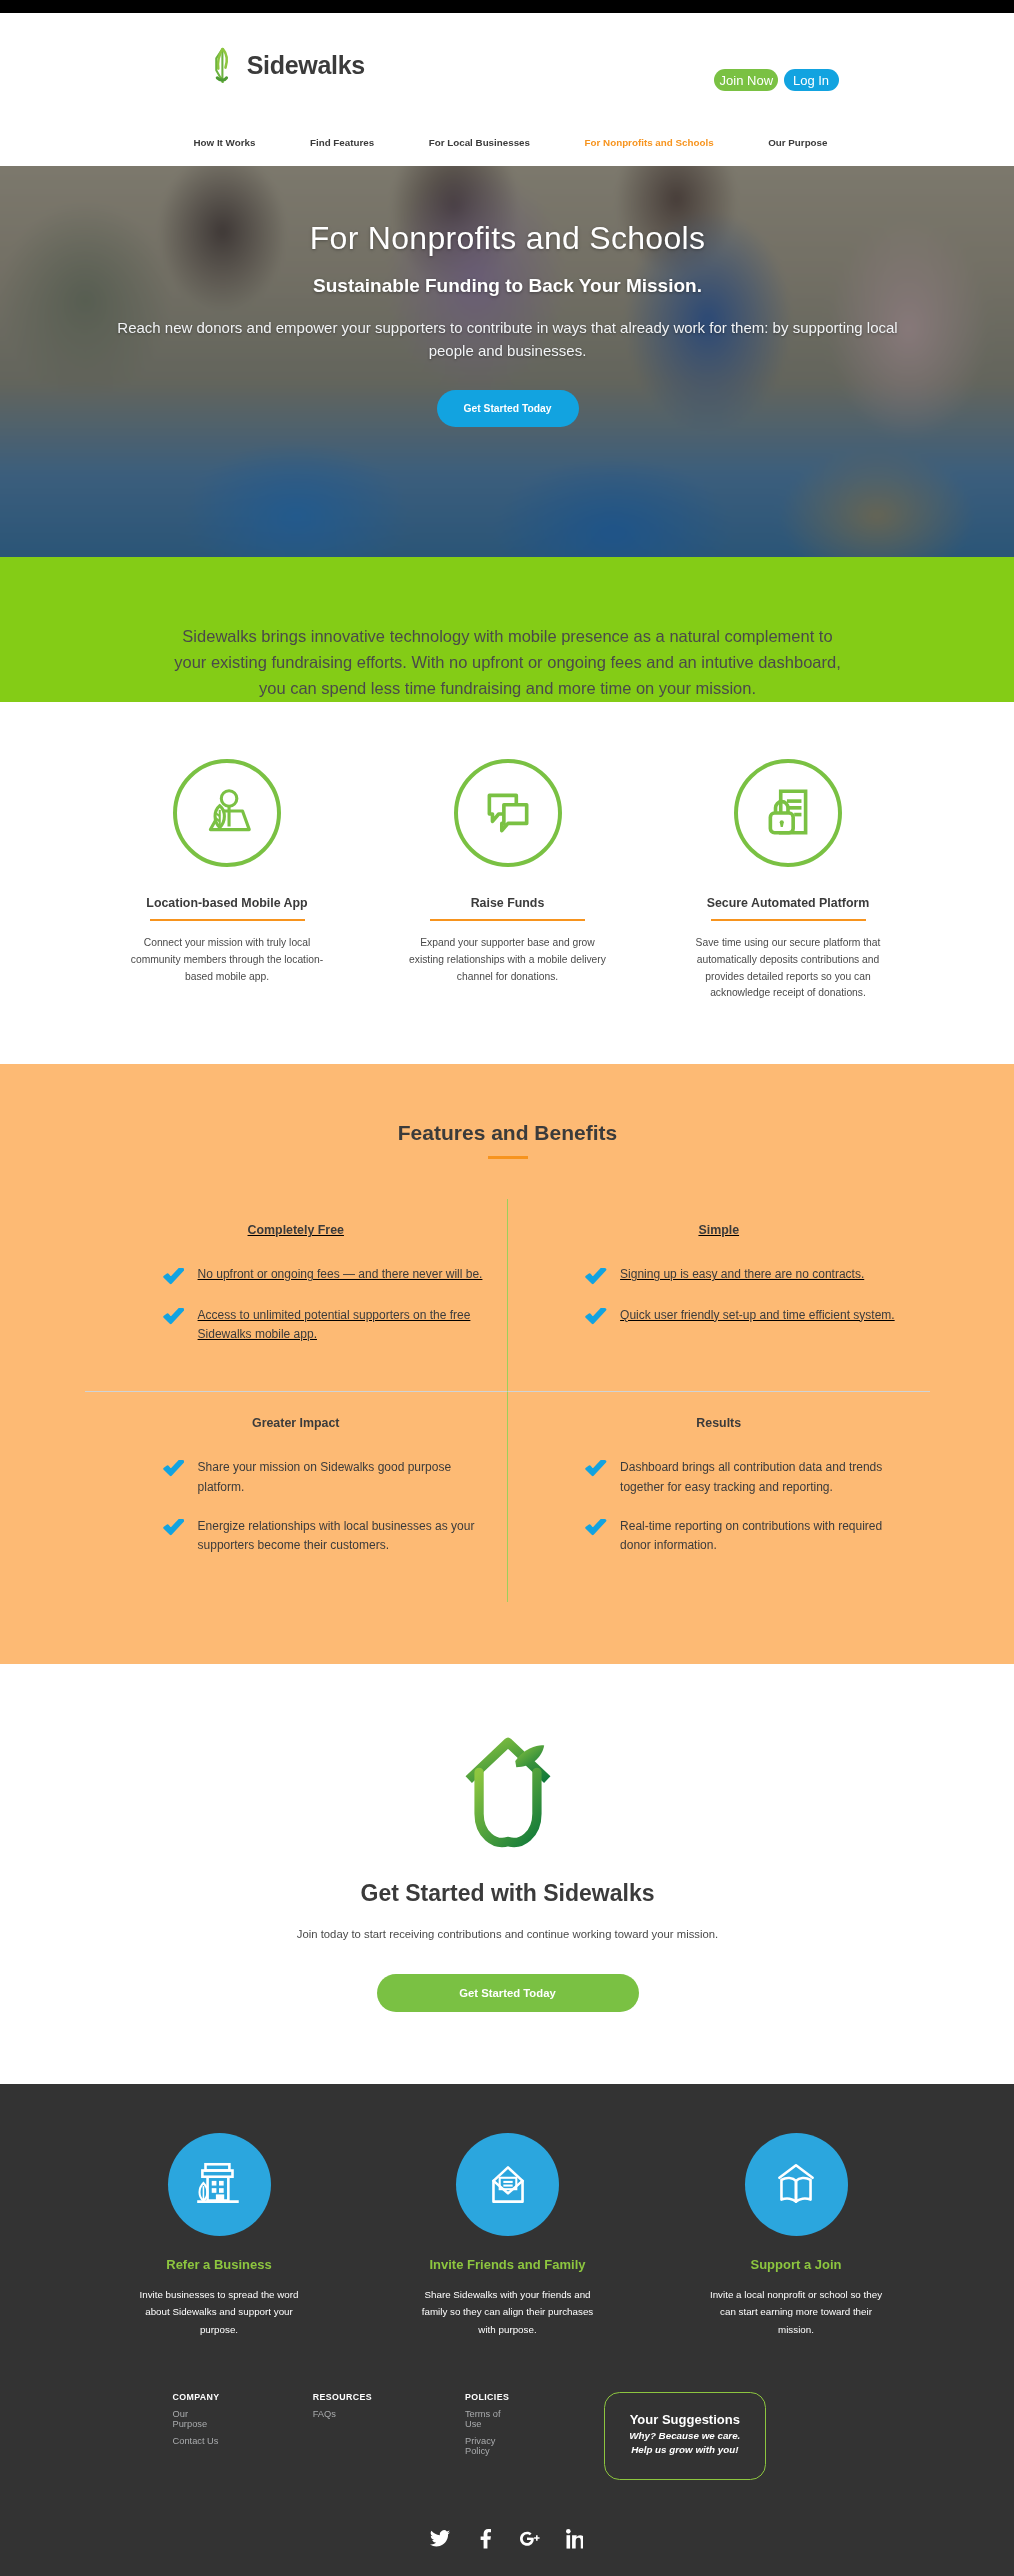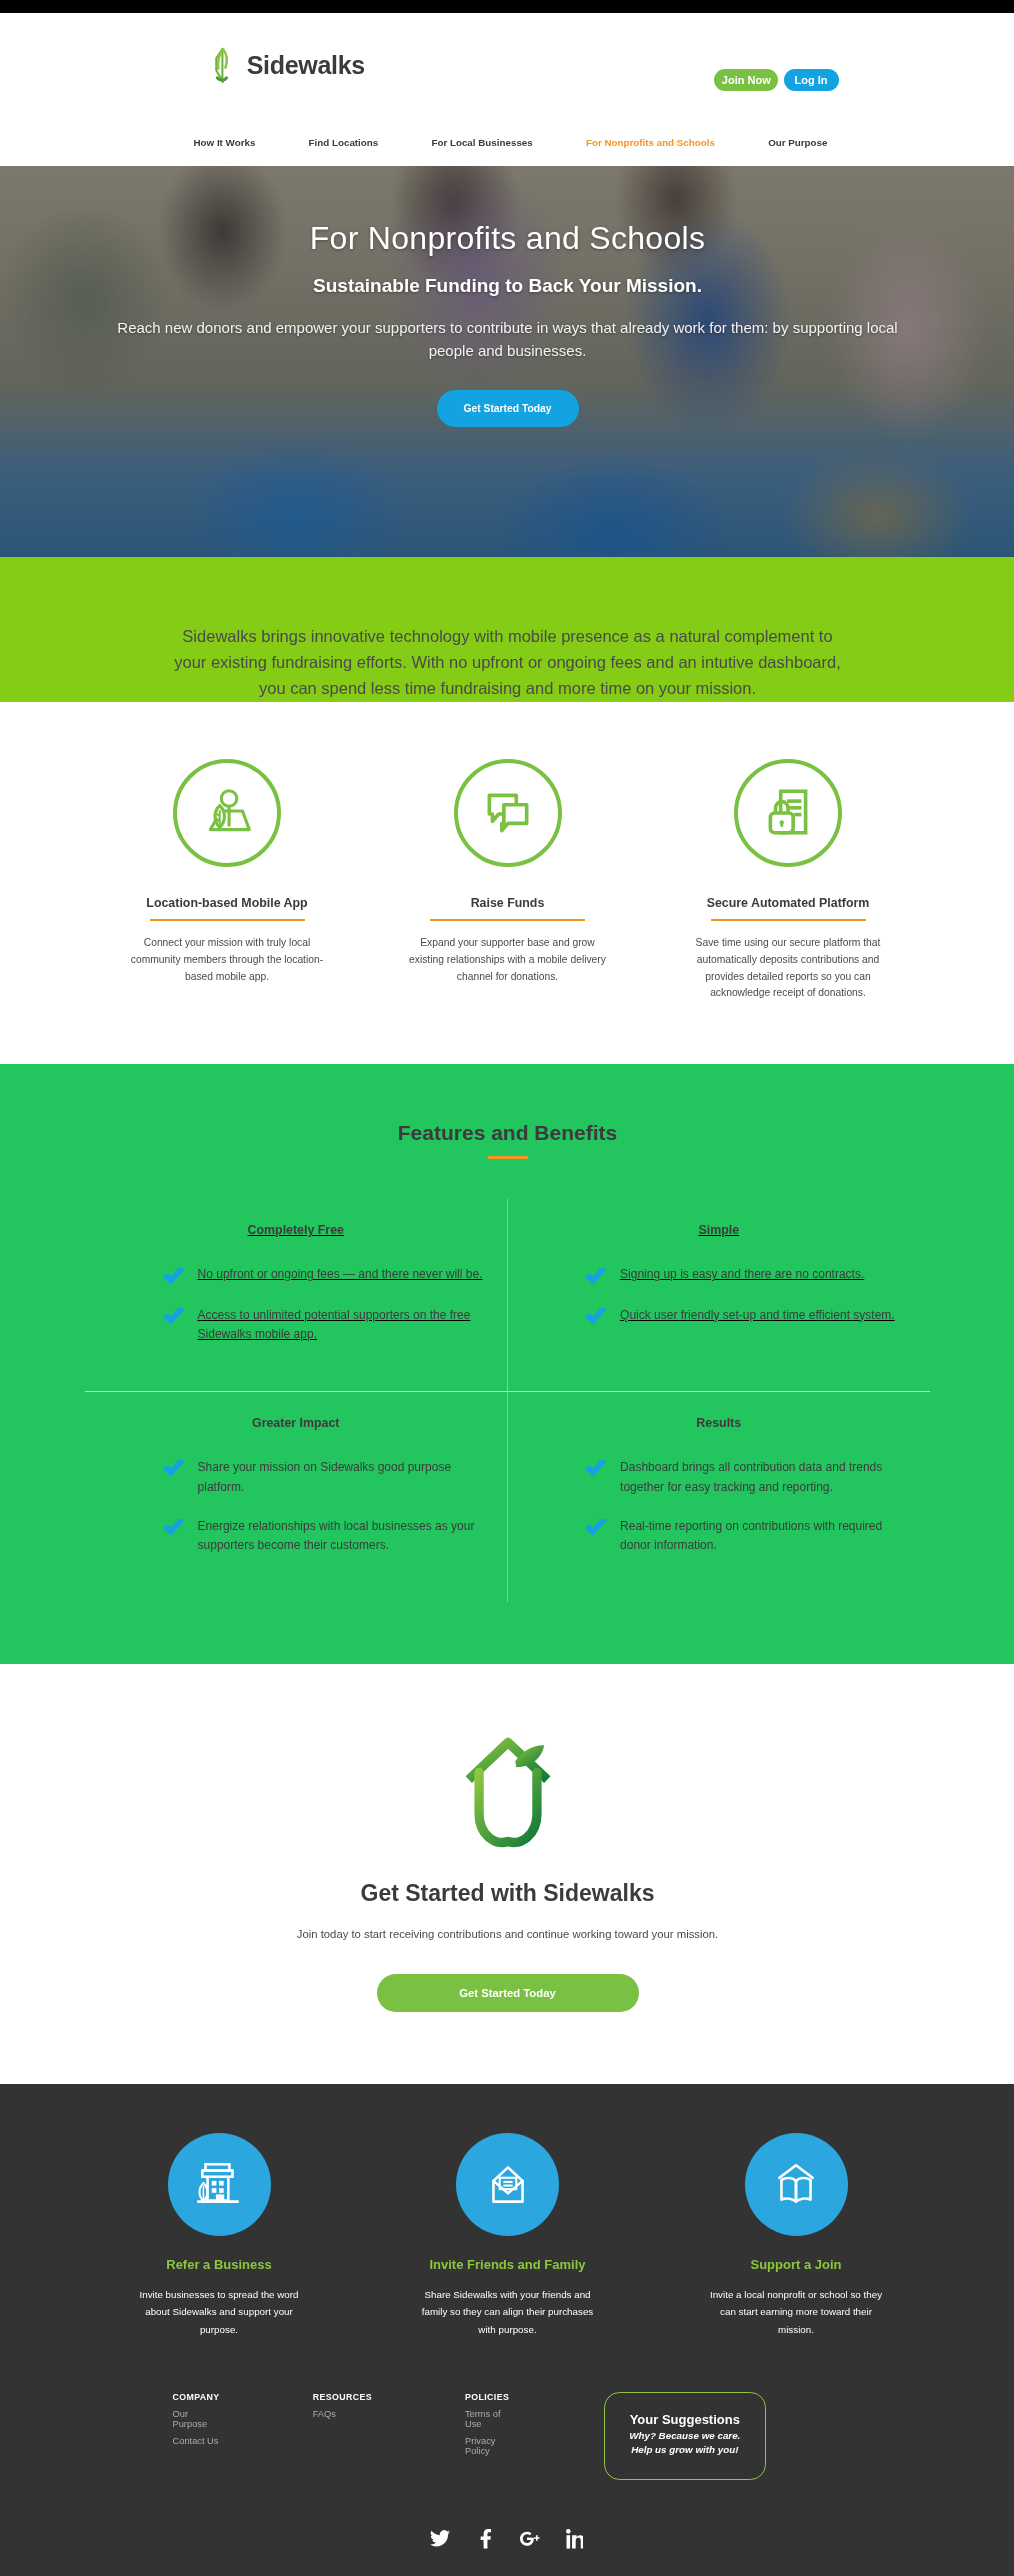--- a/index.html
+++ b/index.html
@@ -18,22 +18,22 @@
   .header { width: 100%; background: #ffffff; padding: 0; position: relative; height: 153px; }
   .header-inner { width: 804px; margin: 0 auto; position: relative; height: 100%; }
 
   .brand { position: absolute; left: 105px; top: 33px; display: flex; align-items: center; gap: 6.2px; }
   .brand-logo { width: 30px; height: 38px; display: block; }
   .brand-name { font-size: 25px; font-weight: bold; color: #3b3b3b; letter-spacing: -0.3px;
                 font-family: "Liberation Sans", sans-serif; }
 
   .header-actions { position: absolute; right: 71px; top: 56px; display: flex; gap: 5.2px; }
   .btn-pill {
-    border: none; border-radius: 13.4px; color: #ffffff; font-weight: bold;
-    font-size: 11px; cursor: pointer; padding: 0 5.2px;
+    border: none; border-radius: 13.4px; color: #ffffff; font-weight: normal;
+    font-size: 13px; cursor: pointer; padding: 0 5.2px;
     display: flex; align-items: center; justify-content: center;
     font-family: "Liberation Sans", sans-serif;
   }
   .btn-join { background: #7ac143; width: 64px; height: 22px; }
   .btn-login { background: #12a3e0; width: 55px; height: 22px; }
 
   .navbar { position: absolute; left: 0; right: 0; bottom: 18.5px; }
   .nav-list { list-style: none; display: flex; justify-content: space-between;
               padding: 0 82px 0 88px; }
   .nav-item { font-size: 9.8px; font-weight: bold; color: #3b3b3b; cursor: pointer; white-space: nowrap; }
@@ -85,21 +85,21 @@
   .features3 { background: #ffffff; padding: 57px 0 62px; }
   .features3-row { width: 783px; margin: 0 auto; display: flex; justify-content: space-between; }
   .f3-card { width: 222px; text-align: center; }
   .f3-circle { width: 108px; height: 108px; border: 4.6px solid #7ac143; border-radius: 50%;
                margin: 0 auto; display: flex; align-items: center; justify-content: center; }
   .f3-title { margin-top: 29px; font-size: 12.4px; font-weight: bold; color: #3b3b3b; }
   .f3-rule { width: 155px; height: 2.1px; background: #f7941e; margin: 9.3px auto 0; }
   .f3-desc { margin-top: 14.4px; font-size: 10.3px; color: #4a4a4a; line-height: 1.62; padding: 0 9.3px; }
 
   
-  .fb { background: #22c55e; padding: 57px 0 62px; }
+  .fb { background: #fdba74; padding: 57px 0 62px; }
   .fb-head { text-align: center; }
   .fb-title { font-size: 21px; font-weight: bold; color: #3b3b3b; }
   .fb-rule { width: 40px; height: 3.1px; background: #f7941e; margin: 11.3px auto 0; }
   .fb-grid { width: 845px; margin: 40px auto 0; display: grid; grid-template-columns: 1fr 1fr; }
   .fb-cell { padding: 24px 20.6px 27px; position: relative; }
   .fb-cell.left { border-right: 1px solid #9ccf5c; }
   .fb-cell.toprow { border-bottom: 1px solid #cfd3d6; text-decoration: underline; }
   .fb-cell-title { text-align: center; font-size: 12.4px; font-weight: bold; color: #3b3b3b; }
   .fb-list { list-style: none; margin-top: 28px; padding-left: 57px; }
   .fb-li { display: flex; align-items: flex-start; gap: 13.4px; margin-bottom: 19.6px; }
@@ -164,21 +164,21 @@
     </div>
 
     <div class="header-actions">
       <button class="btn-pill btn-join">Join Now</button>
       <button class="btn-pill btn-login">Log In</button>
     </div>
 
     <nav class="navbar">
       <ul class="nav-list">
         <li class="nav-item">How It Works</li>
-        <li class="nav-item">Find Locations</li>
+        <li class="nav-item">Find Features</li>
         <li class="nav-item">For Local Businesses</li>
         <li class="nav-item active">For Nonprofits and Schools</li>
         <li class="nav-item">Our Purpose</li>
       </ul>
     </nav>
 
   </div>
 </header>
 
 <section class="hero">

